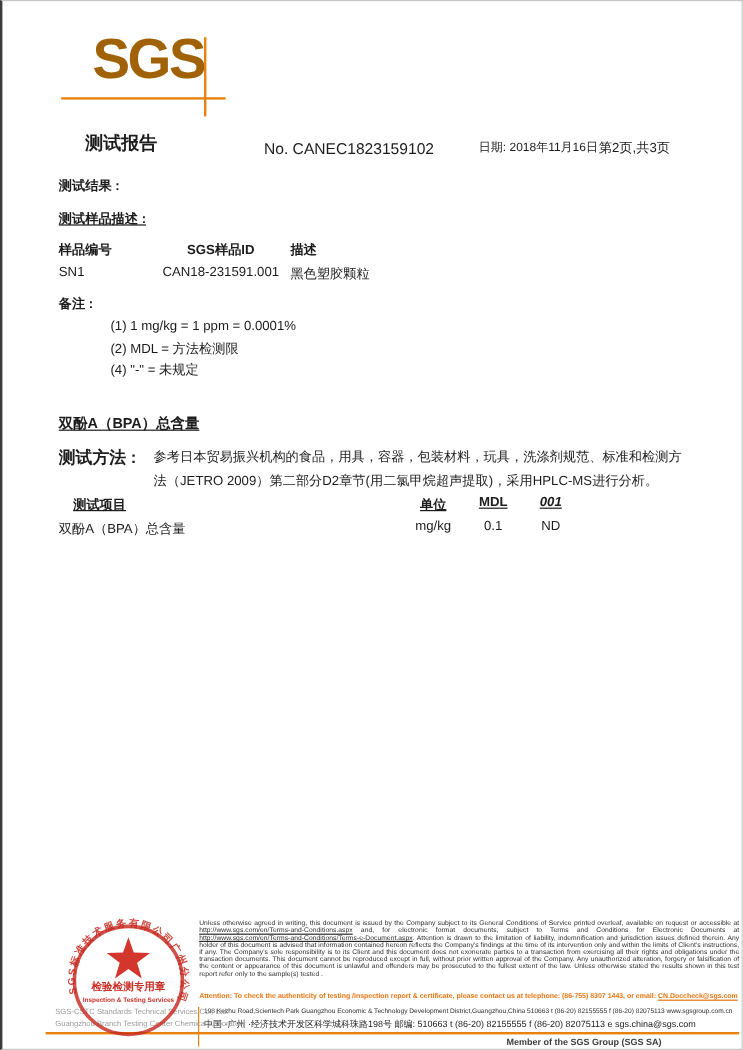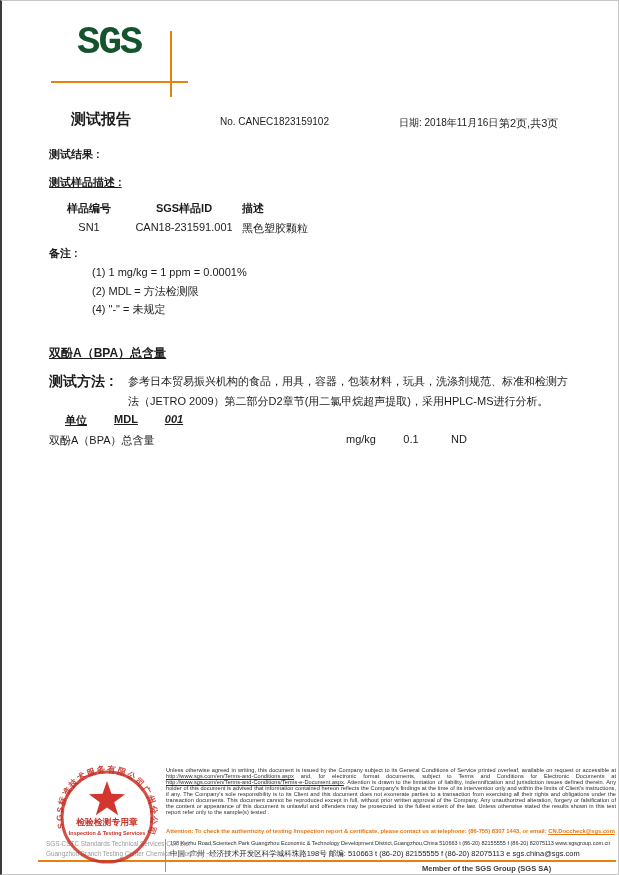--- a/index.html
+++ b/index.html
@@ -6,35 +6,35 @@
   .page {
     position:relative; width:619px; height:875px; margin:0 auto;
     background:#ffffff; box-sizing:border-box;
     border:1px solid #c6c6c6; border-left:2px solid #3c3c3c;
     font-family:"Liberation Sans","DejaVu Sans",sans-serif;
     color:#1c1c1c; overflow:hidden;
   }
   .abs { position:absolute; white-space:nowrap; }
 
   
-  .logo-text { left:75px; top:20px; font-size:39px; font-weight:bold; color:#14532d; letter-spacing:-2px;font-family:Liberation Mono, monospace; }
+  .logo-text { left:75px; top:20px; font-size:47px; font-weight:bold; color:#a16207; letter-spacing:-2px; }
   .logo-hline { left:49px; top:80px; width:137px; height:2px; background:#e8820e; }
   .logo-vline { left:168px; top:30px; width:2px; height:66px; background:#e8820e; }
   .doc-title { left:47px; top:109px; font-size:15px; font-weight:bold;margin-left:22px; }
-  .report-no { left:218px; top:115px; font-size:10px; }
+  .report-no { left:218px; top:115px; font-size:13px; }
   .date      { left:377px; top:115px; font-size:10px;margin-left:20px; }
   .page-info { left:497px; top:115px; font-size:11px; }
 
   
   .results-label { left:47px; top:146px; font-size:11px; font-weight:bold; }
   .sample-title  { left:47px; top:174px; font-size:11px; font-weight:bold; text-decoration:underline; }
 
   .sample-table { left:47px; top:200px; font-size:11px; }
   .sample-table .row { display:flex; margin-bottom:5px; }
-  .sample-table .c1 { width:80px; text-align:center; }
+  .sample-table .c1 { width:80px; text-align:left; }
   .sample-table .c2 { width:110px; text-align:center; }
   .sample-table .c3 { margin-left:3px; text-align:left; }
   .sample-table .hdr div { font-weight:bold; }
 
   .notes-label { left:47px; top:245px; font-size:11px; font-weight:bold; }
   .notes { left:90px; top:262px; font-size:11px; line-height:18.5px; }
 
   .bpa-title { left:47px; top:344px; font-size:12px; font-weight:bold; text-decoration:underline; }
   .method-label { left:47px; top:372px; font-size:14px; font-weight:bold; }
   .method-text { left:126px; top:371px; font-size:11px; line-height:19.5px; white-space:normal; width:478px; }
@@ -106,20 +106,21 @@
 
   <div class="abs bpa-title">双酚A（BPA）总含量</div>
   <div class="abs method-label">测试方法 :</div>
   <div class="abs method-text">
     <div>参考日本贸易振兴机构的食品，用具，容器，包装材料，玩具，洗涤剂规范、标准和检测方</div>
     <div>法（JETRO 2009）第二部分D2章节(用二氯甲烷超声提取)，采用HPLC-MS进行分析。</div>
   </div>
 
   <div class="abs bpa-table">
     <div class="row hdr">
+      <div class="col-item"><span>测试项目</span></div>
       <div class="col-unit"><span>单位</span></div>
       <div class="col-mdl"><span>MDL</span></div>
       <div class="col-sample"><span>001</span></div>
     </div>
     <div class="row data">
       <div class="col-item">双酚A（BPA）总含量</div>
       <div class="col-unit">mg/kg</div>
       <div class="col-mdl">0.1</div>
       <div class="col-sample">ND</div>
     </div>

